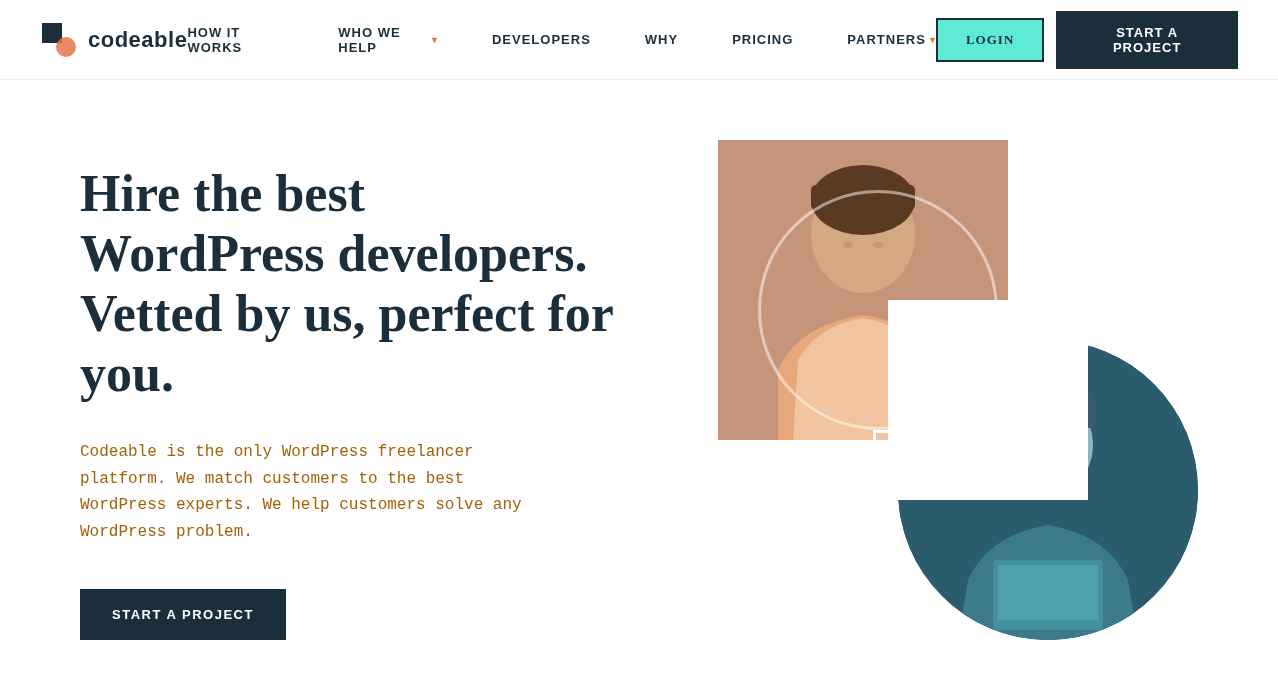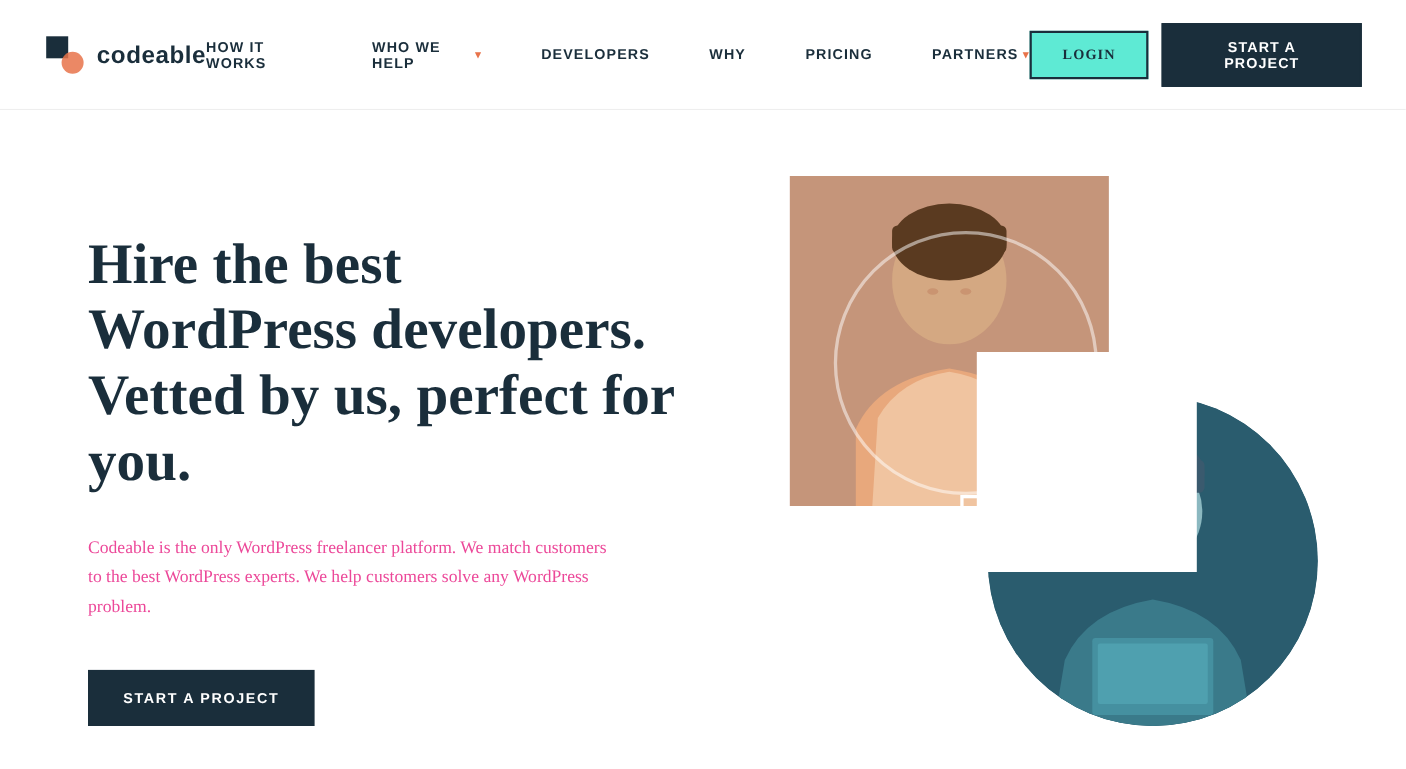--- a/index.html
+++ b/index.html
@@ -15,21 +15,21 @@
       min-height: 699px;
       overflow-x: hidden;
     }
 
     
     header {
       display: flex;
       align-items: center;
       justify-content: space-between;
       padding: 0 40px;
-      height: 100px;
+      height: 80px;
       border-bottom: 1px solid #eee;
       background: #fff;
       position: relative;
       z-index: 10;
     }
 
     .logo-area {
       display: flex;
       align-items: center;
       gap: 10px;
@@ -122,23 +122,23 @@
     .hero-title {
       font-family: 'Georgia', serif;
       font-size: 52px;
       font-weight: 700;
       color: #1a2e3b;
       line-height: 1.15;
       margin-bottom: 36px;
     }
 
     .hero-description {
-      font-family: Liberation Serif, serif;
+      font-family: Liberation Mono, monospace;
       font-size: 16px;
-      color: #ec4899;
+      color: #a16207;
       line-height: 1.65;
       margin-bottom: 44px;
       max-width: 480px;
     }
 
     .btn-hero-cta {
       font-family: Arial, sans-serif;
       font-size: 13px;
       font-weight: 700;
       letter-spacing: 1.5px;

